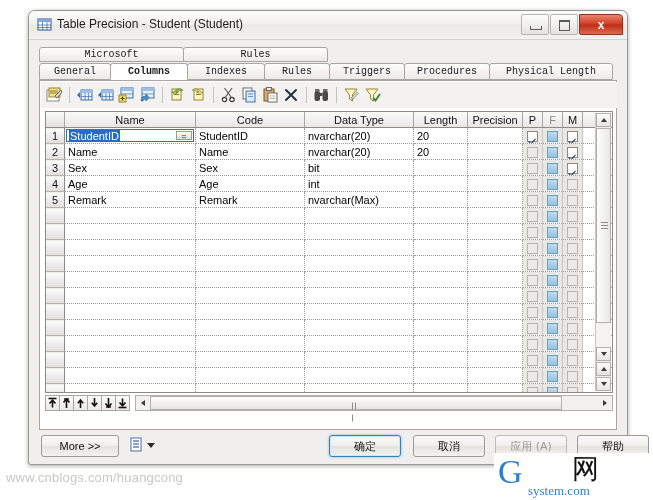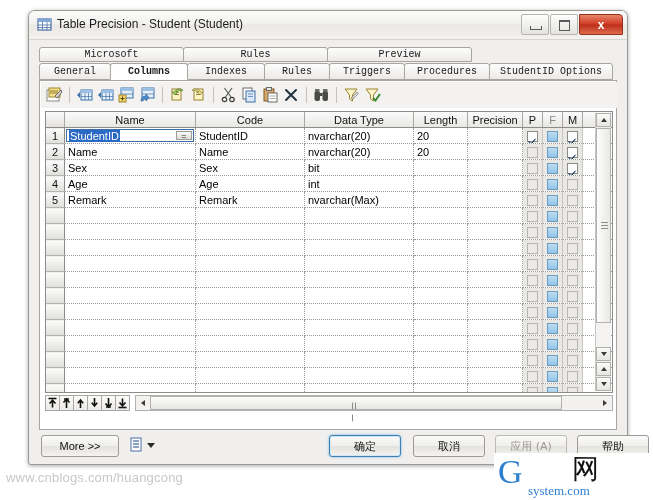--- a/index.html
+++ b/index.html
@@ -304,23 +304,20 @@
   </div>
 
   <div id="tabs">
     <div class="tabrow row1">
       <div class="tab" style="width:145px">
           <span>Microsoft</span>
         </div>
       <div class="tab" style="width:145px">
           <span>Rules</span>
         </div>
-      <div class="tab" style="width:145px">
-          <span>Preview</span>
-        </div>
     </div>
     <div class="tabrow row2">
       <div class="tab" style="width:72px">
           <span>General</span>
         </div>
       <div class="tab active" style="width:78px">
           <span>Columns</span>
         </div>
       <div class="tab" style="width:78px">
           <span>Indexes</span>
@@ -328,21 +325,21 @@
       <div class="tab" style="width:66px">
           <span>Rules</span>
         </div>
       <div class="tab" style="width:76px">
           <span>Triggers</span>
         </div>
       <div class="tab" style="width:86px">
           <span>Procedures</span>
         </div>
       <div class="tab" style="width:124px">
-          <span>StudentID Options</span>
+          <span>Physical Length</span>
         </div>
     </div>
   </div>
 
   <div id="panel">
 
     <div id="toolbar">
       <div class="tbtn">
         <svg width="17" height="16" viewBox="0 0 17 16">
           <rect x="1" y="3" width="12" height="11" fill="#fefefe" stroke="#8a8a86"></rect>

